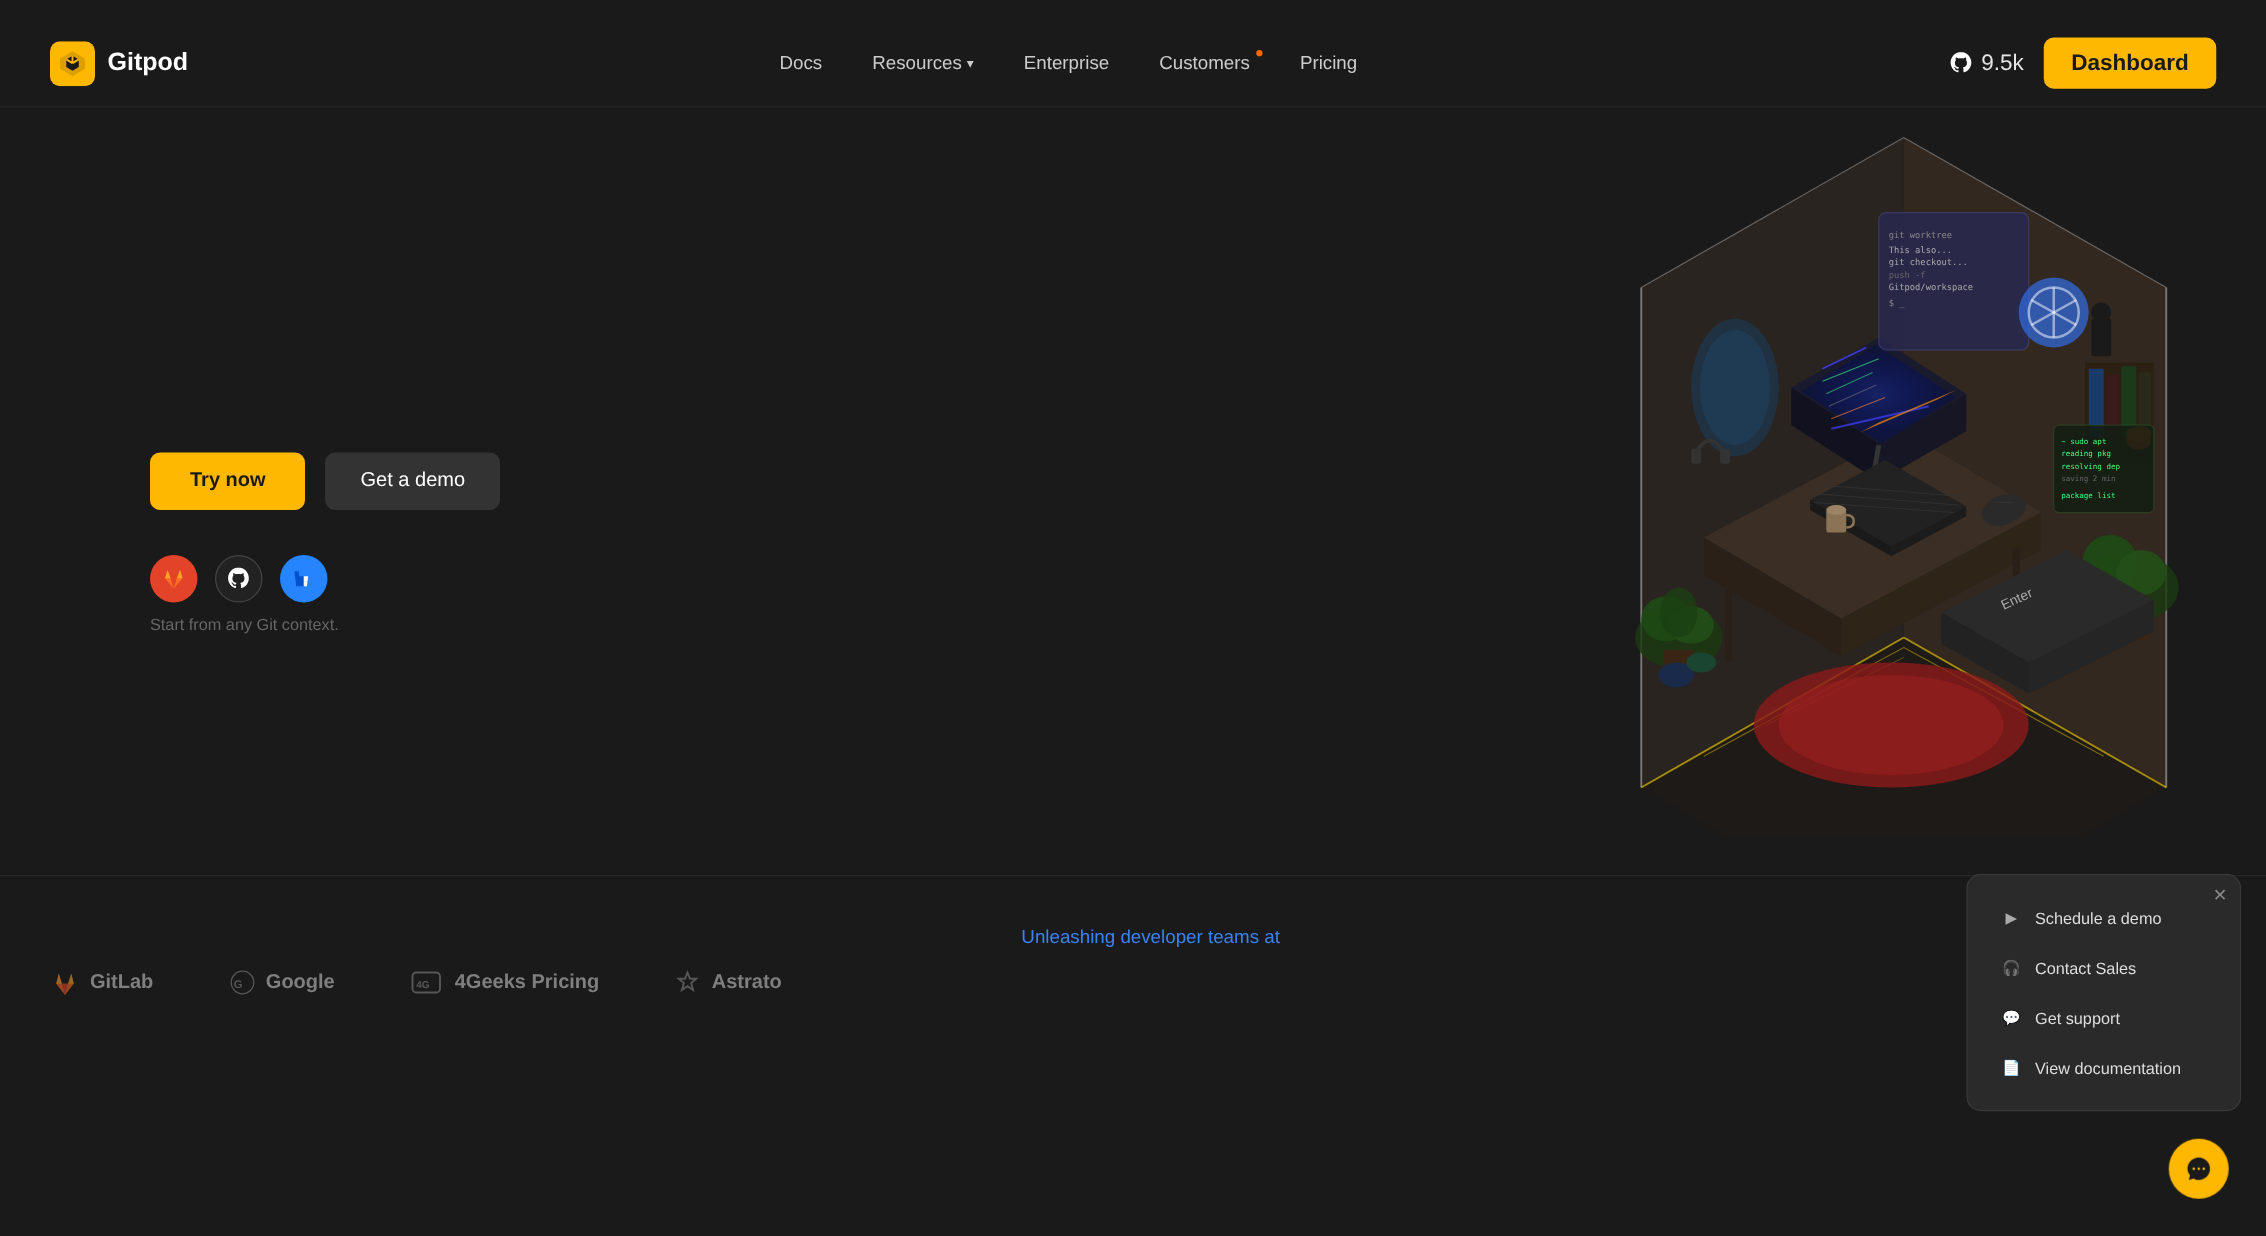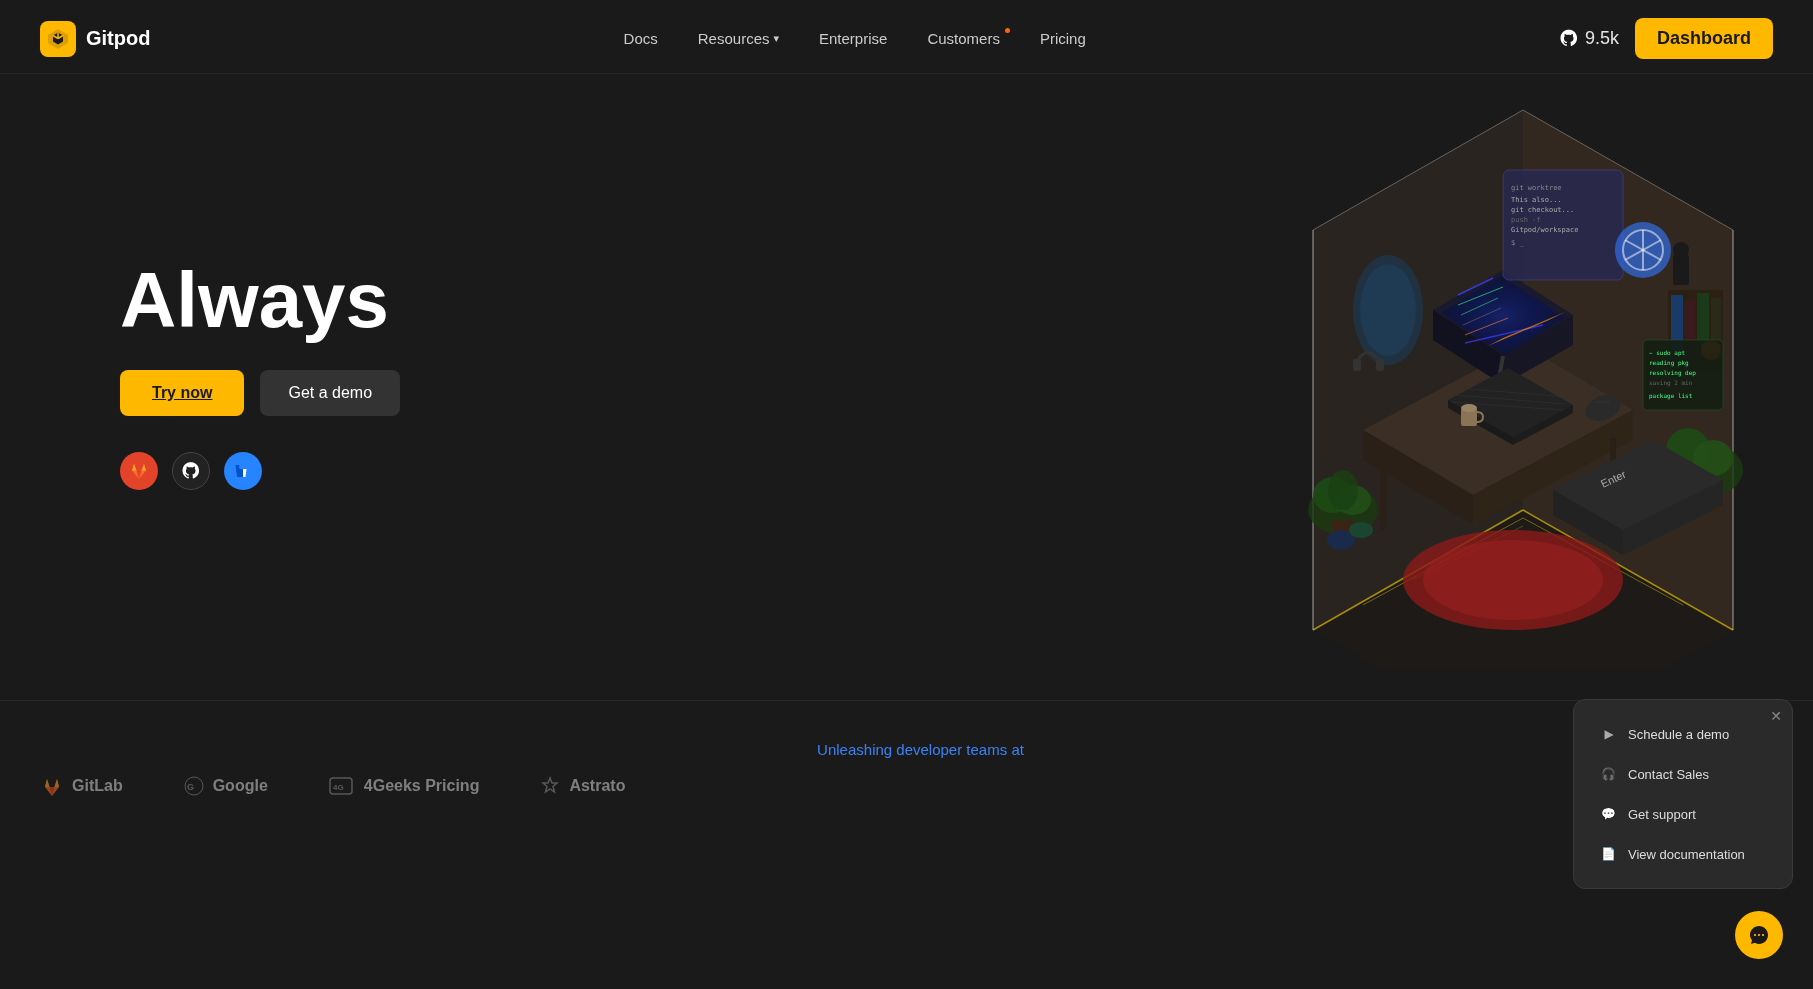--- a/index.html
+++ b/index.html
@@ -12,21 +12,21 @@
     }
 
     
     nav {
       display: flex;
       align-items: center;
       justify-content: space-between;
       padding: 0 40px;
       height: 70px;
       position: fixed;
-      top: 4px; left: 0; right: 0;
+      top: 16px; left: 0; right: 0;
       background: rgba(26,26,26,0.95);
       z-index: 100;
       border-bottom: 1px solid rgba(255,255,255,0.05);
     }
     .nav-logo {
       display: flex;
       align-items: center;
       gap: 10px;
       text-decoration: none;
       color: #fff;
@@ -120,21 +120,20 @@
     }
     .btn-try {
       background: #FFB800;
       color: #1a1a1a;
       border: none;
       padding: 14px 32px;
       border-radius: 8px;
       font-size: 16px;
       font-weight: 600;
       cursor: pointer;
-      text-decoration: underline;
     }
     .btn-demo {
       background: #333;
       color: #fff;
       border: none;
       padding: 14px 28px;
       border-radius: 8px;
       font-size: 16px;
       font-weight: 500;
       cursor: pointer;
@@ -308,21 +307,21 @@
       </svg>
       <span>9.5k</span>
     </a>
     <button class="btn-dashboard">Dashboard</button>
   </div>
 </nav>
 
 <section class="hero">
   <div class="hero-left">
     <h1 class="hero-title">
-      <span>Always</span><br>
+      <br>
     </h1>
     <div class="hero-buttons">
       <button class="btn-try">Try now</button>
       <button class="btn-demo">Get a demo</button>
     </div>
     <div class="git-icons">
 
       <div class="git-icon-wrap gitlab-icon">
         <svg width="22" height="22" viewBox="0 0 22 22" fill="none">
           <path d="M11 19L4 10.5L6 4L8.5 10.5H13.5L16 4L18 10.5L11 19Z" fill="#FC6D26"></path>
@@ -340,20 +339,21 @@
 
       <div class="git-icon-wrap bitbucket-icon">
         <svg width="22" height="22" viewBox="0 0 22 22" fill="none">
           <path d="M3.5 5L5 17H11H17L18.5 5H3.5Z" fill="#2684FF"></path>
           <path d="M3.5 5L5 17H11V9H7.5L7 5H3.5Z" fill="#0052CC"></path>
           <path d="M11 9H14.5L14 13H11V9Z" fill="white"></path>
           <path d="M11 13H14L13.5 17H11V13Z" fill="white"></path>
         </svg>
       </div>
     </div>
+    <p class="git-context-text">Start from any Git context.</p>
   </div>
 
   <div class="hero-svg-container">
     <svg width="600" height="620" viewBox="0 0 600 620" fill="none" xmlns="http://www.w3.org/2000/svg">
 
       <polygon points="100,180 310,60 310,460 100,580" fill="#2a2420"></polygon>
 
       <polygon points="310,60 520,180 520,580 310,460" fill="#322820"></polygon>
 
       <polygon points="100,580 310,460 520,580 310,700" fill="#1e1a18"></polygon>

